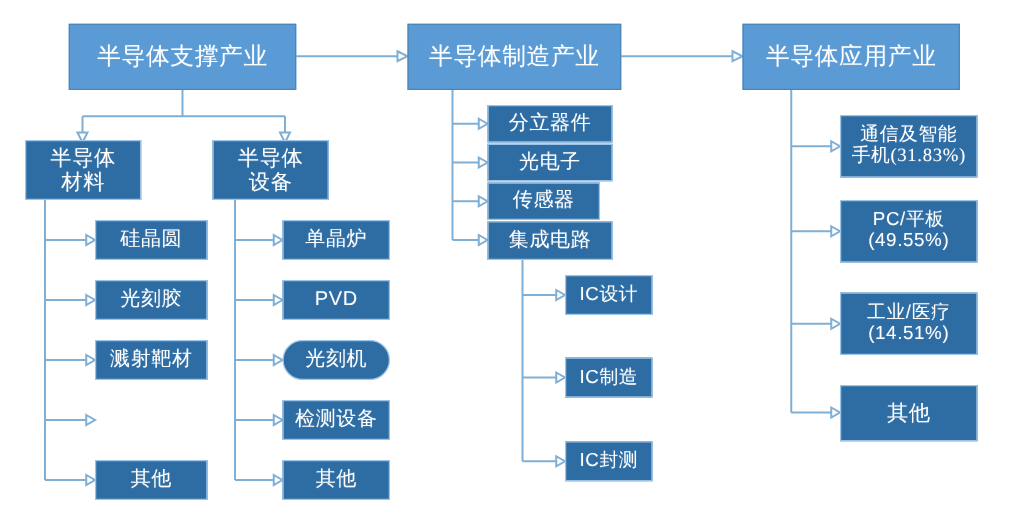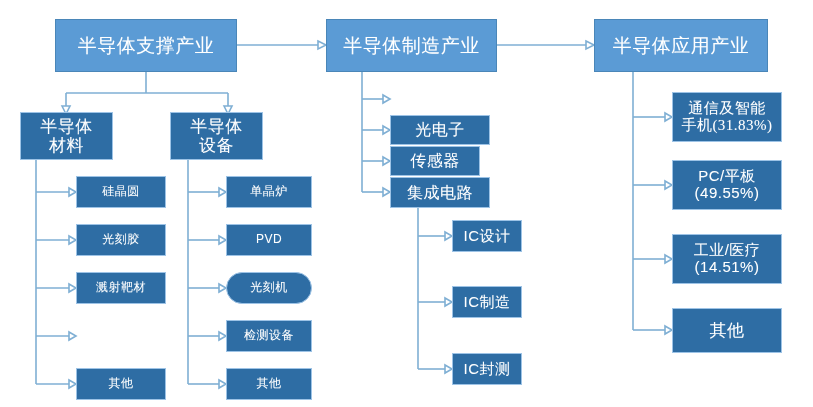--- a/index.html
+++ b/index.html
@@ -34,21 +34,21 @@
     font-size: 19px;
   }
   .lvl-two {
     background: #2E6DA4;
     border: 1px solid #9DC3E6;
     font-size: 17px;
   }
   .lvl-leaf {
     background: #2E6DA4;
     border: 1px solid #9DC3E6;
-    font-size: 12px;
+    font-size: 16px;
   }
   .lvl-mid {
     background: #2E6DA4;
     border: 1px solid #9DC3E6;
     font-size: 16px;
   }
   .lvl-app {
     background: #2E6DA4;
     border: 1px solid #9DC3E6;
     font-size: 15px;
@@ -161,20 +161,21 @@
   <div class="node lvl-leaf" style="left:76px; top:368px; width:90px; height:32px;">其他</div>
 
   <div class="node lvl-leaf" style="left:226px; top:176px; width:86px; height:32px;">单晶炉</div>
   <div class="node lvl-leaf sans" style="left:226px; top:224px; width:86px; height:32px;">PVD</div>
   <div class="node lvl-leaf" style="left:226px; top:272px; width:86px; height:32px;border-radius:16px;">光刻机</div>
   <div class="node lvl-leaf" style="left:226px; top:320px; width:86px; height:32px;">检测设备</div>
   <div class="node lvl-leaf" style="left:226px; top:368px; width:86px; height:32px;">其他</div>
 
   <div class="node lvl-top" style="left:326px; top:19px; width:171px; height:53px;">半导体制造产业</div>
 
+  <div class="node lvl-mid" style="left:390px; top:84px; width:100px; height:30px;">分立器件</div>
   <div class="node lvl-mid" style="left:390px; top:115px; width:100px; height:30px;">光电子</div>
   <div class="node lvl-mid" style="left:390px; top:146px; width:90px; height:30px;">传感器</div>
   <div class="node lvl-mid" style="left:390px; top:177px; width:100px; height:31px;">集成电路</div>
 
   <div class="node lvl-ic sans" style="left:452px; top:220px; width:70px; height:32px;">IC设计</div>
   <div class="node lvl-ic sans" style="left:452px; top:286px; width:70px; height:32px;">IC制造</div>
   <div class="node lvl-ic sans" style="left:452px; top:353px; width:70px; height:32px;">IC封测</div>
 
   <div class="node lvl-top" style="left:594px; top:19px; width:174px; height:53px;">半导体应用产业</div>
 

